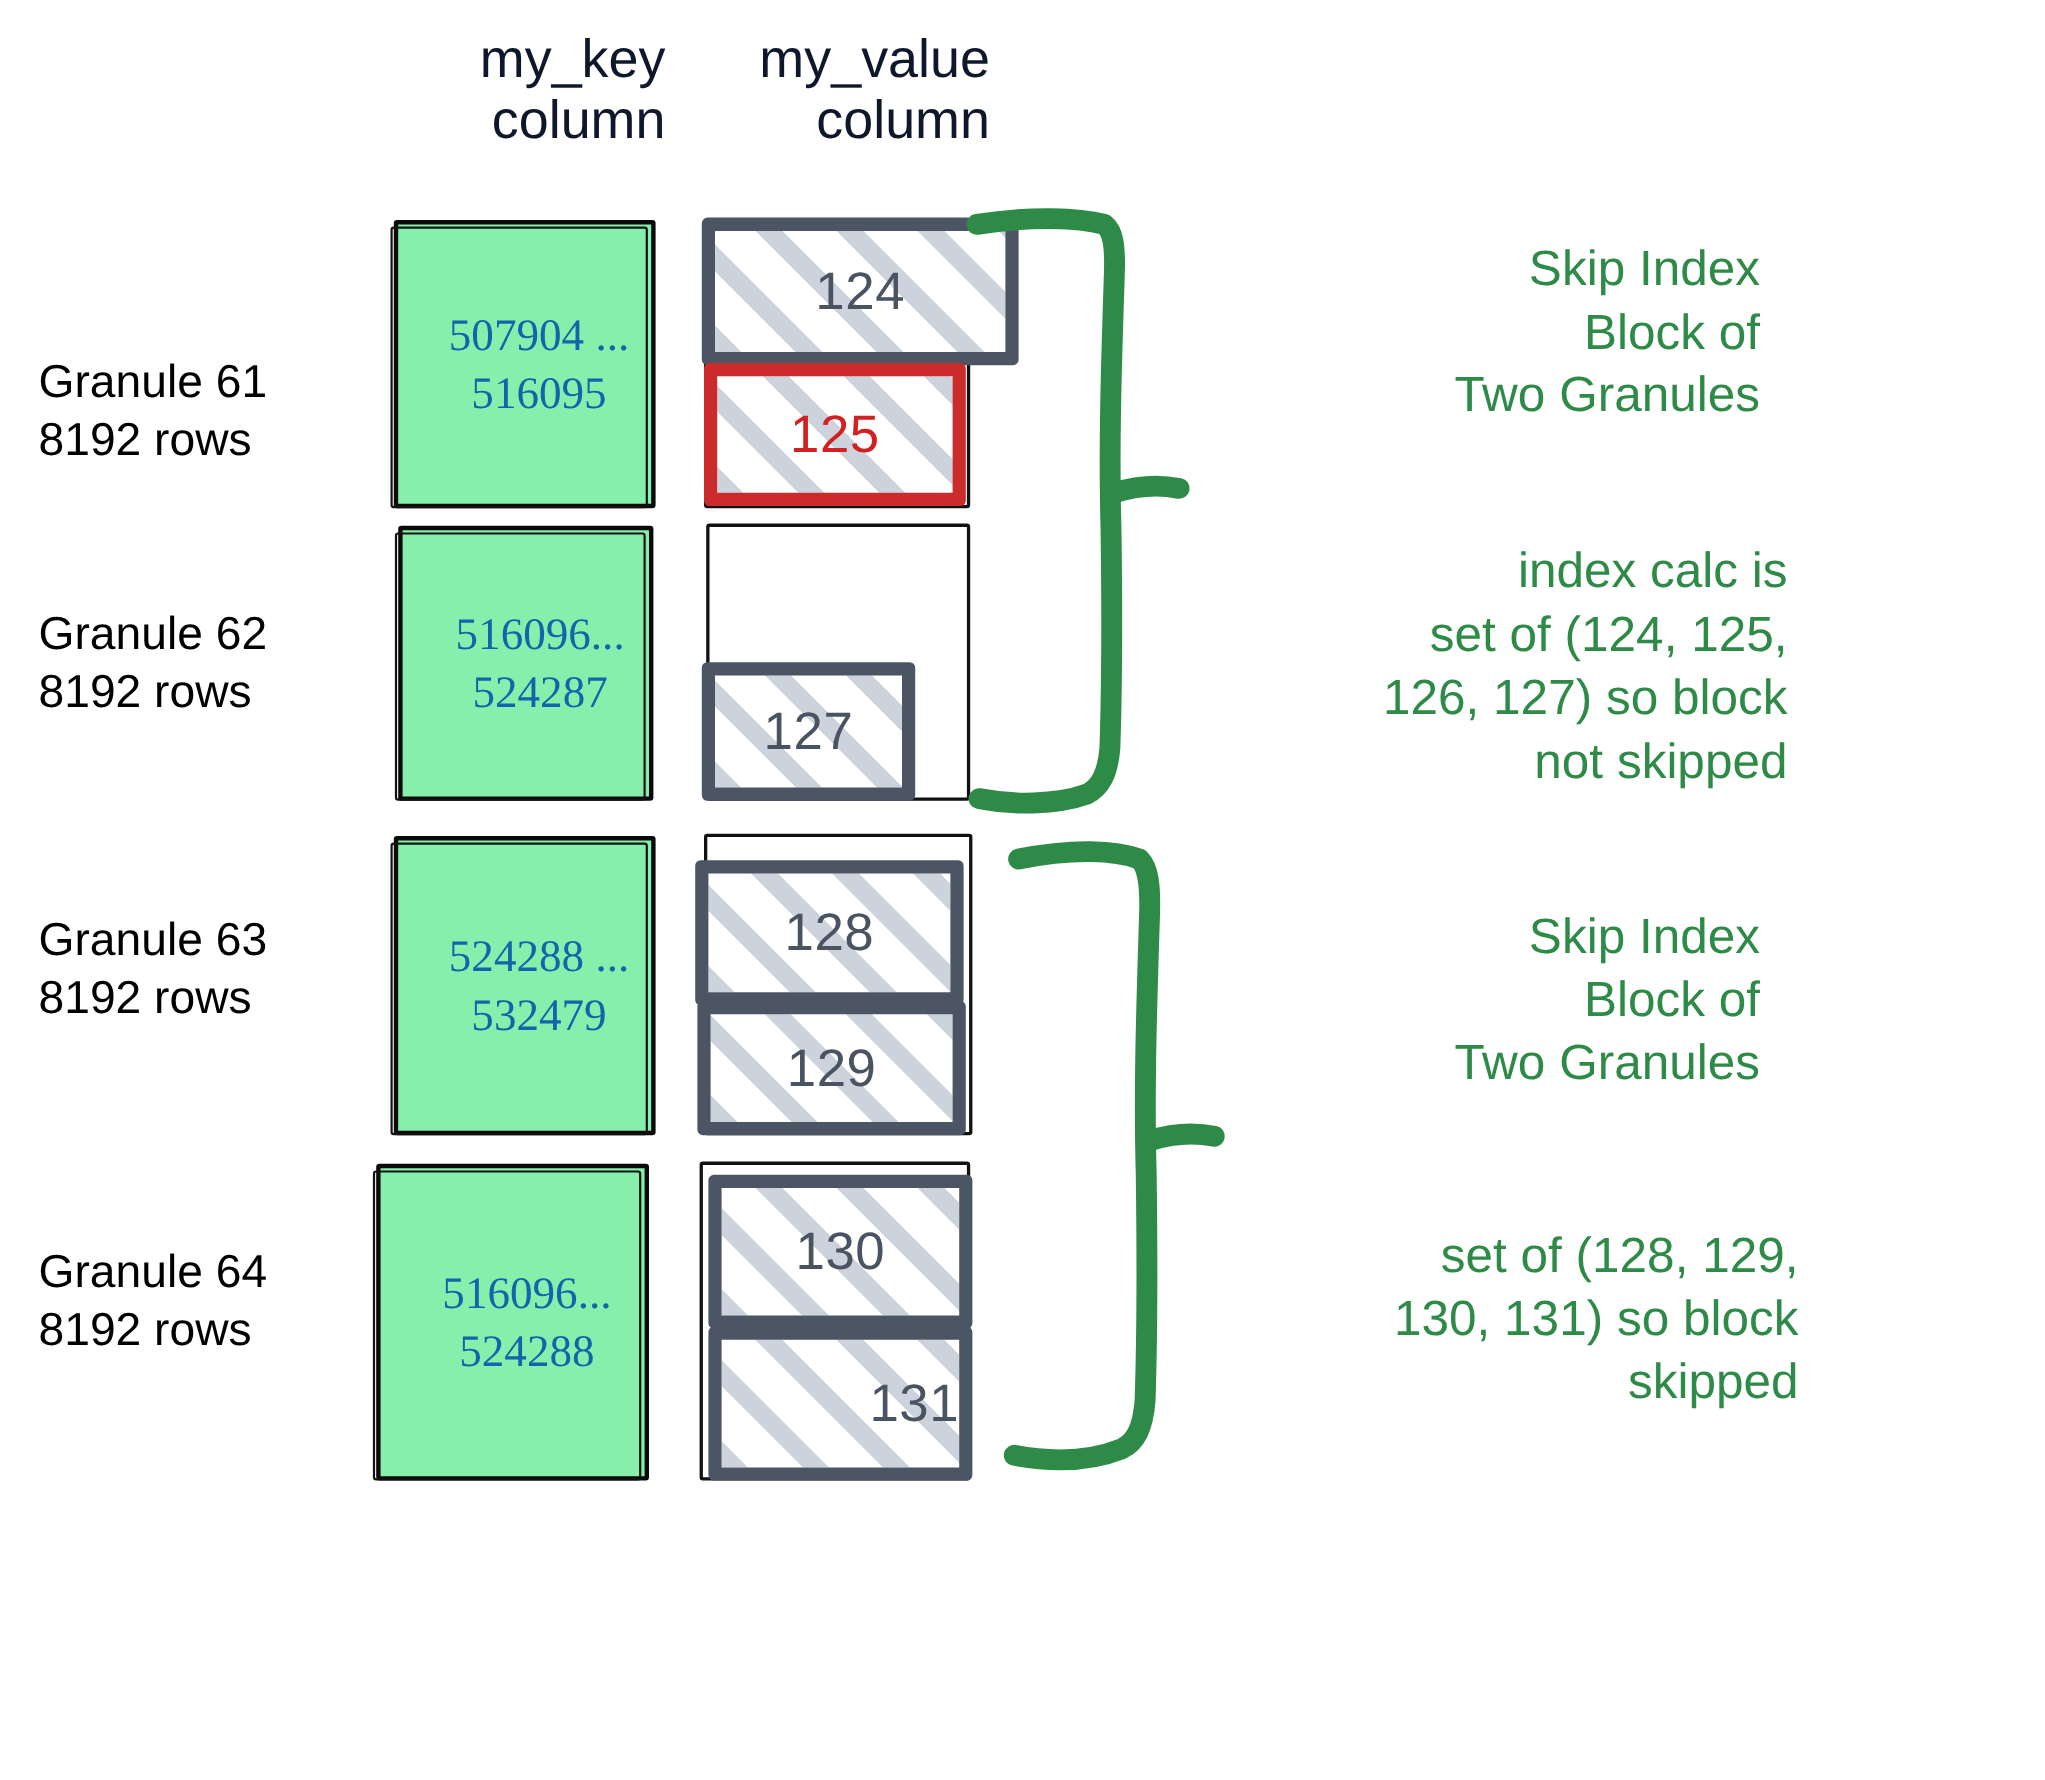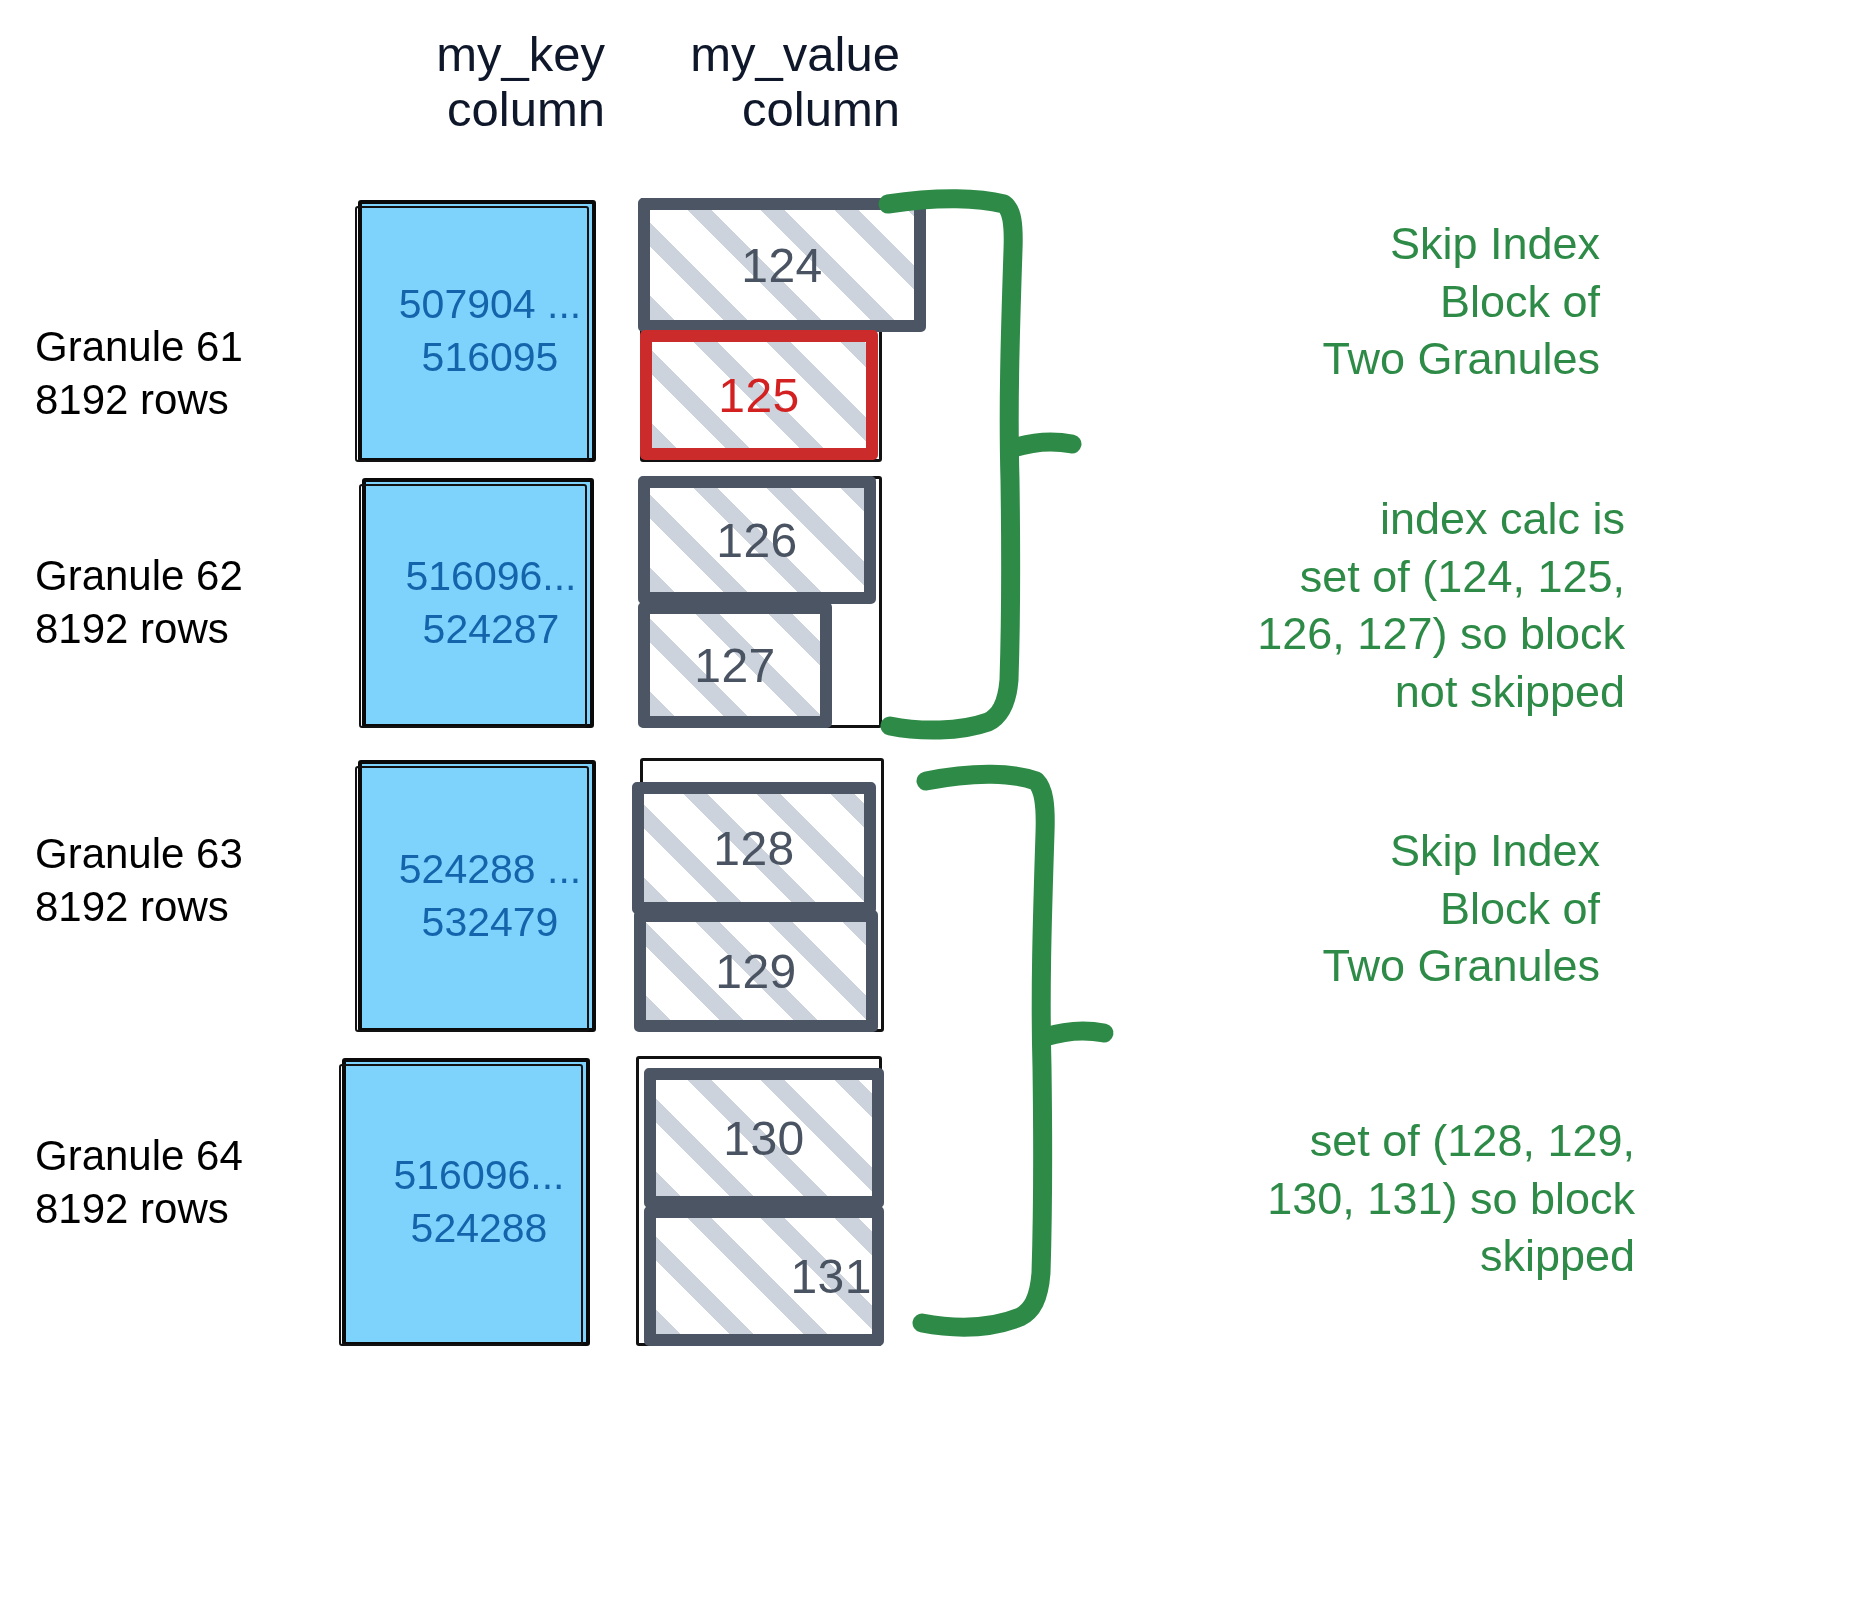--- a/index.html
+++ b/index.html
@@ -40,26 +40,27 @@
     white-space: pre-line;
     text-align: left;
     left: 35px;
     width: 300px;
   }
 
   
   .key-box {
     position: absolute;
     box-sizing: border-box;
-    background: #7dd3fc;
+    background: #86efac;
     border: 4px solid #0a0a0a;
     border-radius: 3px;
     display: flex;
     align-items: center;
     justify-content: center;
+    font-family: Liberation Serif, serif;
   }
   .key-box::after {
     
     content: "";
     position: absolute;
     left: -7px;
     top: 2px;
     right: 3px;
     bottom: -4px;
     border: 2.5px solid #121212;
@@ -157,23 +158,20 @@
 
   <div class="granule-label" style="top:550px;">Granule 62
 8192 rows</div>
 
   <div class="key-box" style="left:362px; top:478px; width:232px; height:250px;">
     <div class="key-text">516096...
 524287</div>
   </div>
 
   <div class="val-outline" style="left:642px; top:476px; width:240px; height:252px;"></div>
-  <div class="val-cell" style="left:638px; top:476px; width:238px; height:128px;">
-    <span class="val-text">126</span>
-  </div>
   <div class="val-cell" style="left:638px; top:602px; width:194px; height:126px;">
     <span class="val-text">127</span>
   </div>
 
   <div class="granule-label" style="top:828px;">Granule 63
 8192 rows</div>
 
   <div class="key-box" style="left:358px; top:760px; width:238px; height:272px;">
     <div class="key-text">524288 ...
 532479</div>

